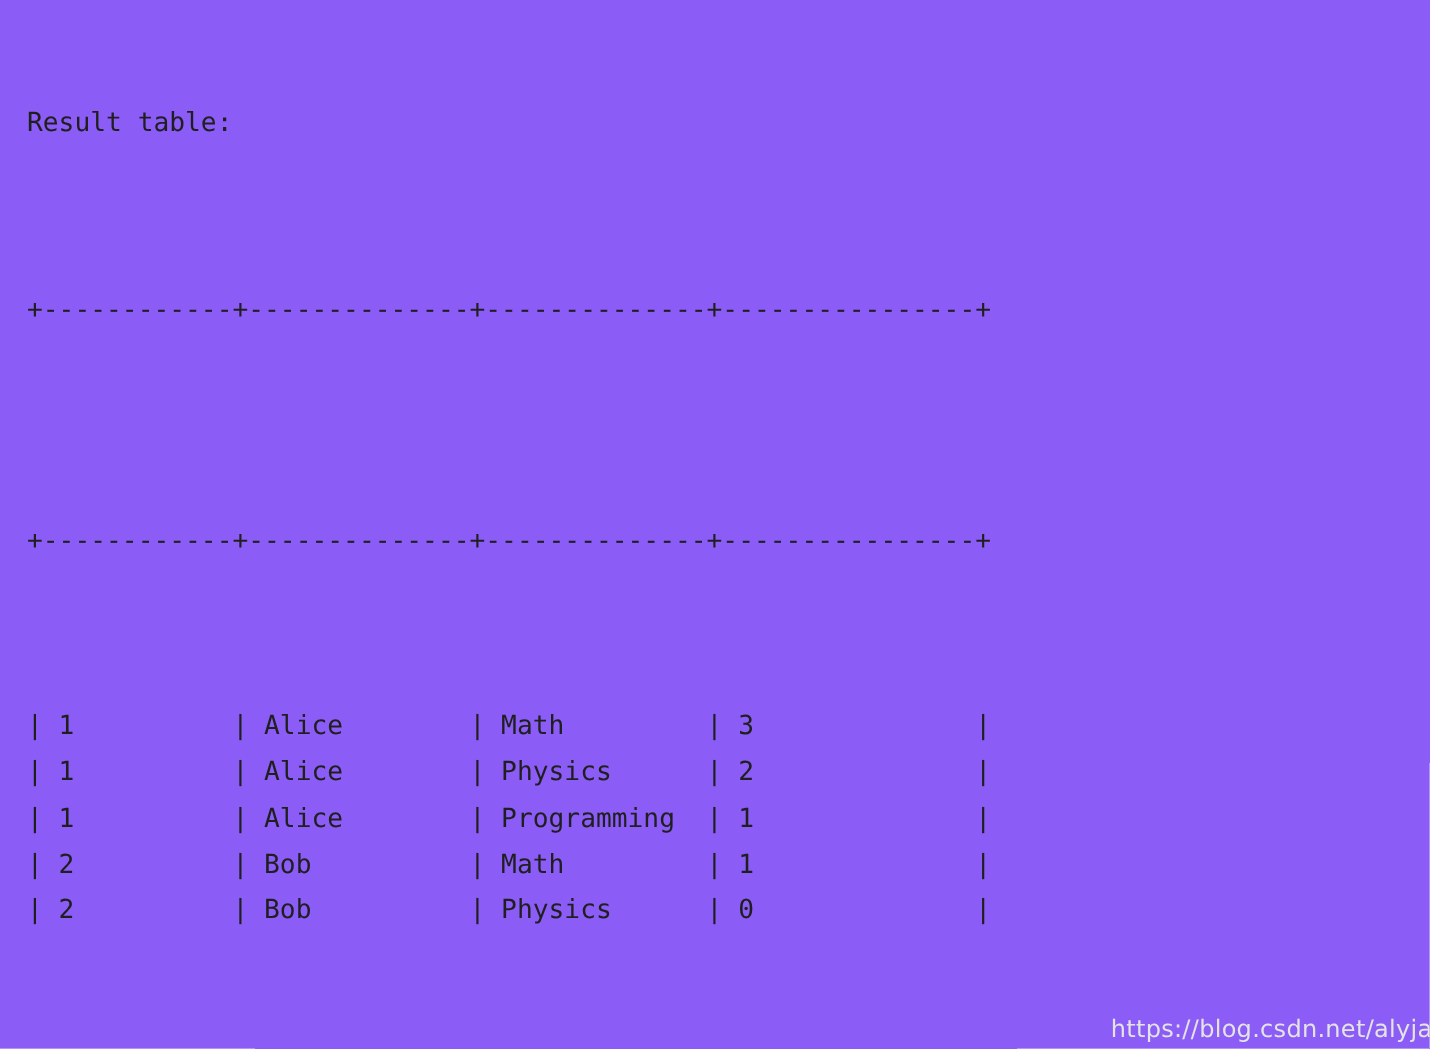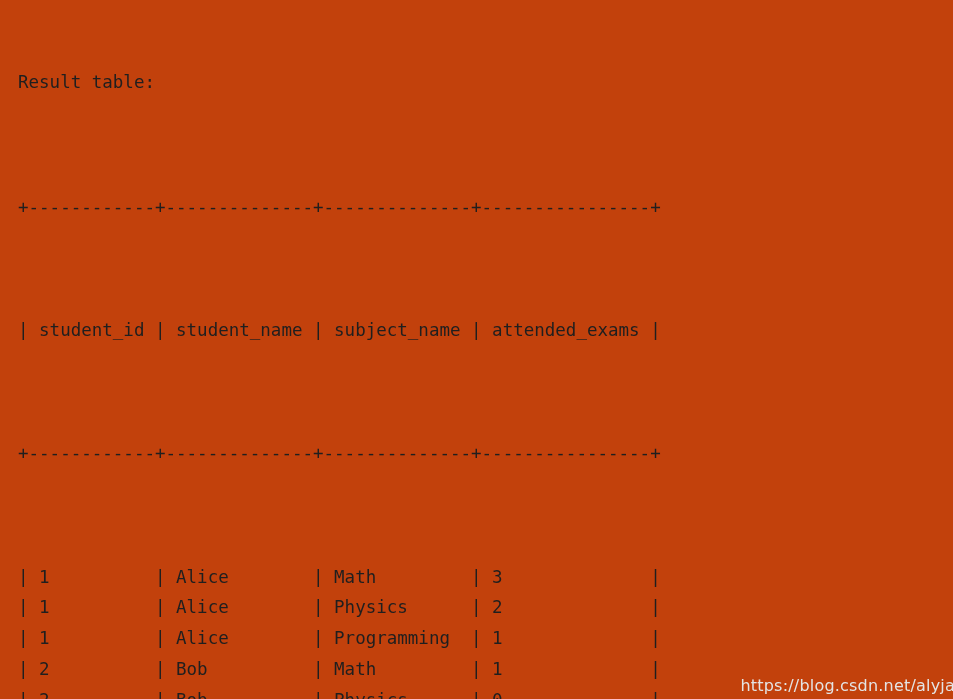--- a/index.html
+++ b/index.html
@@ -13,21 +13,21 @@
     background: #f5f5f5;
     font-family: "DejaVu Sans Mono", "Liberation Mono", monospace;
     overflow: hidden;
     position: relative;
   }
 
   #page {
     position: relative;
     width: 953px;
     height: 699px;
-    background: #c2410c;
+    background: #8b5cf6;
     box-sizing: border-box;
     padding: 5px 0 0 18px;
   }
 
   
   .code-block {
     font-family: "DejaVu Sans Mono", "Liberation Mono", monospace;
     font-size: 17.5px;
     line-height: 30.8px;
     color: #1f1f1f;
@@ -61,21 +61,20 @@
 </head>
 <body>
 
 <div id="page">
 
   <div class="code-block">
     <div class="code-line title-line">Result table:</div>
 
     <div class="code-line">+------------+--------------+--------------+----------------+</div>
 
-    <div class="code-line">| student_id | student_name | subject_name | attended_exams |</div>
 
     <div class="code-line">+------------+--------------+--------------+----------------+</div>
 
     <div id="table-body"><div class="code-line">| 1          | Alice        | Math         | 3              |</div><div class="code-line">| 1          | Alice        | Physics      | 2              |</div><div class="code-line">| 1          | Alice        | Programming  | 1              |</div><div class="code-line">| 2          | Bob          | Math         | 1              |</div><div class="code-line">| 2          | Bob          | Physics      | 0              |</div></div>
 
     
   </div>
 
   <div class="watermark">https://blog.csdn.net/alyja</div>
 

